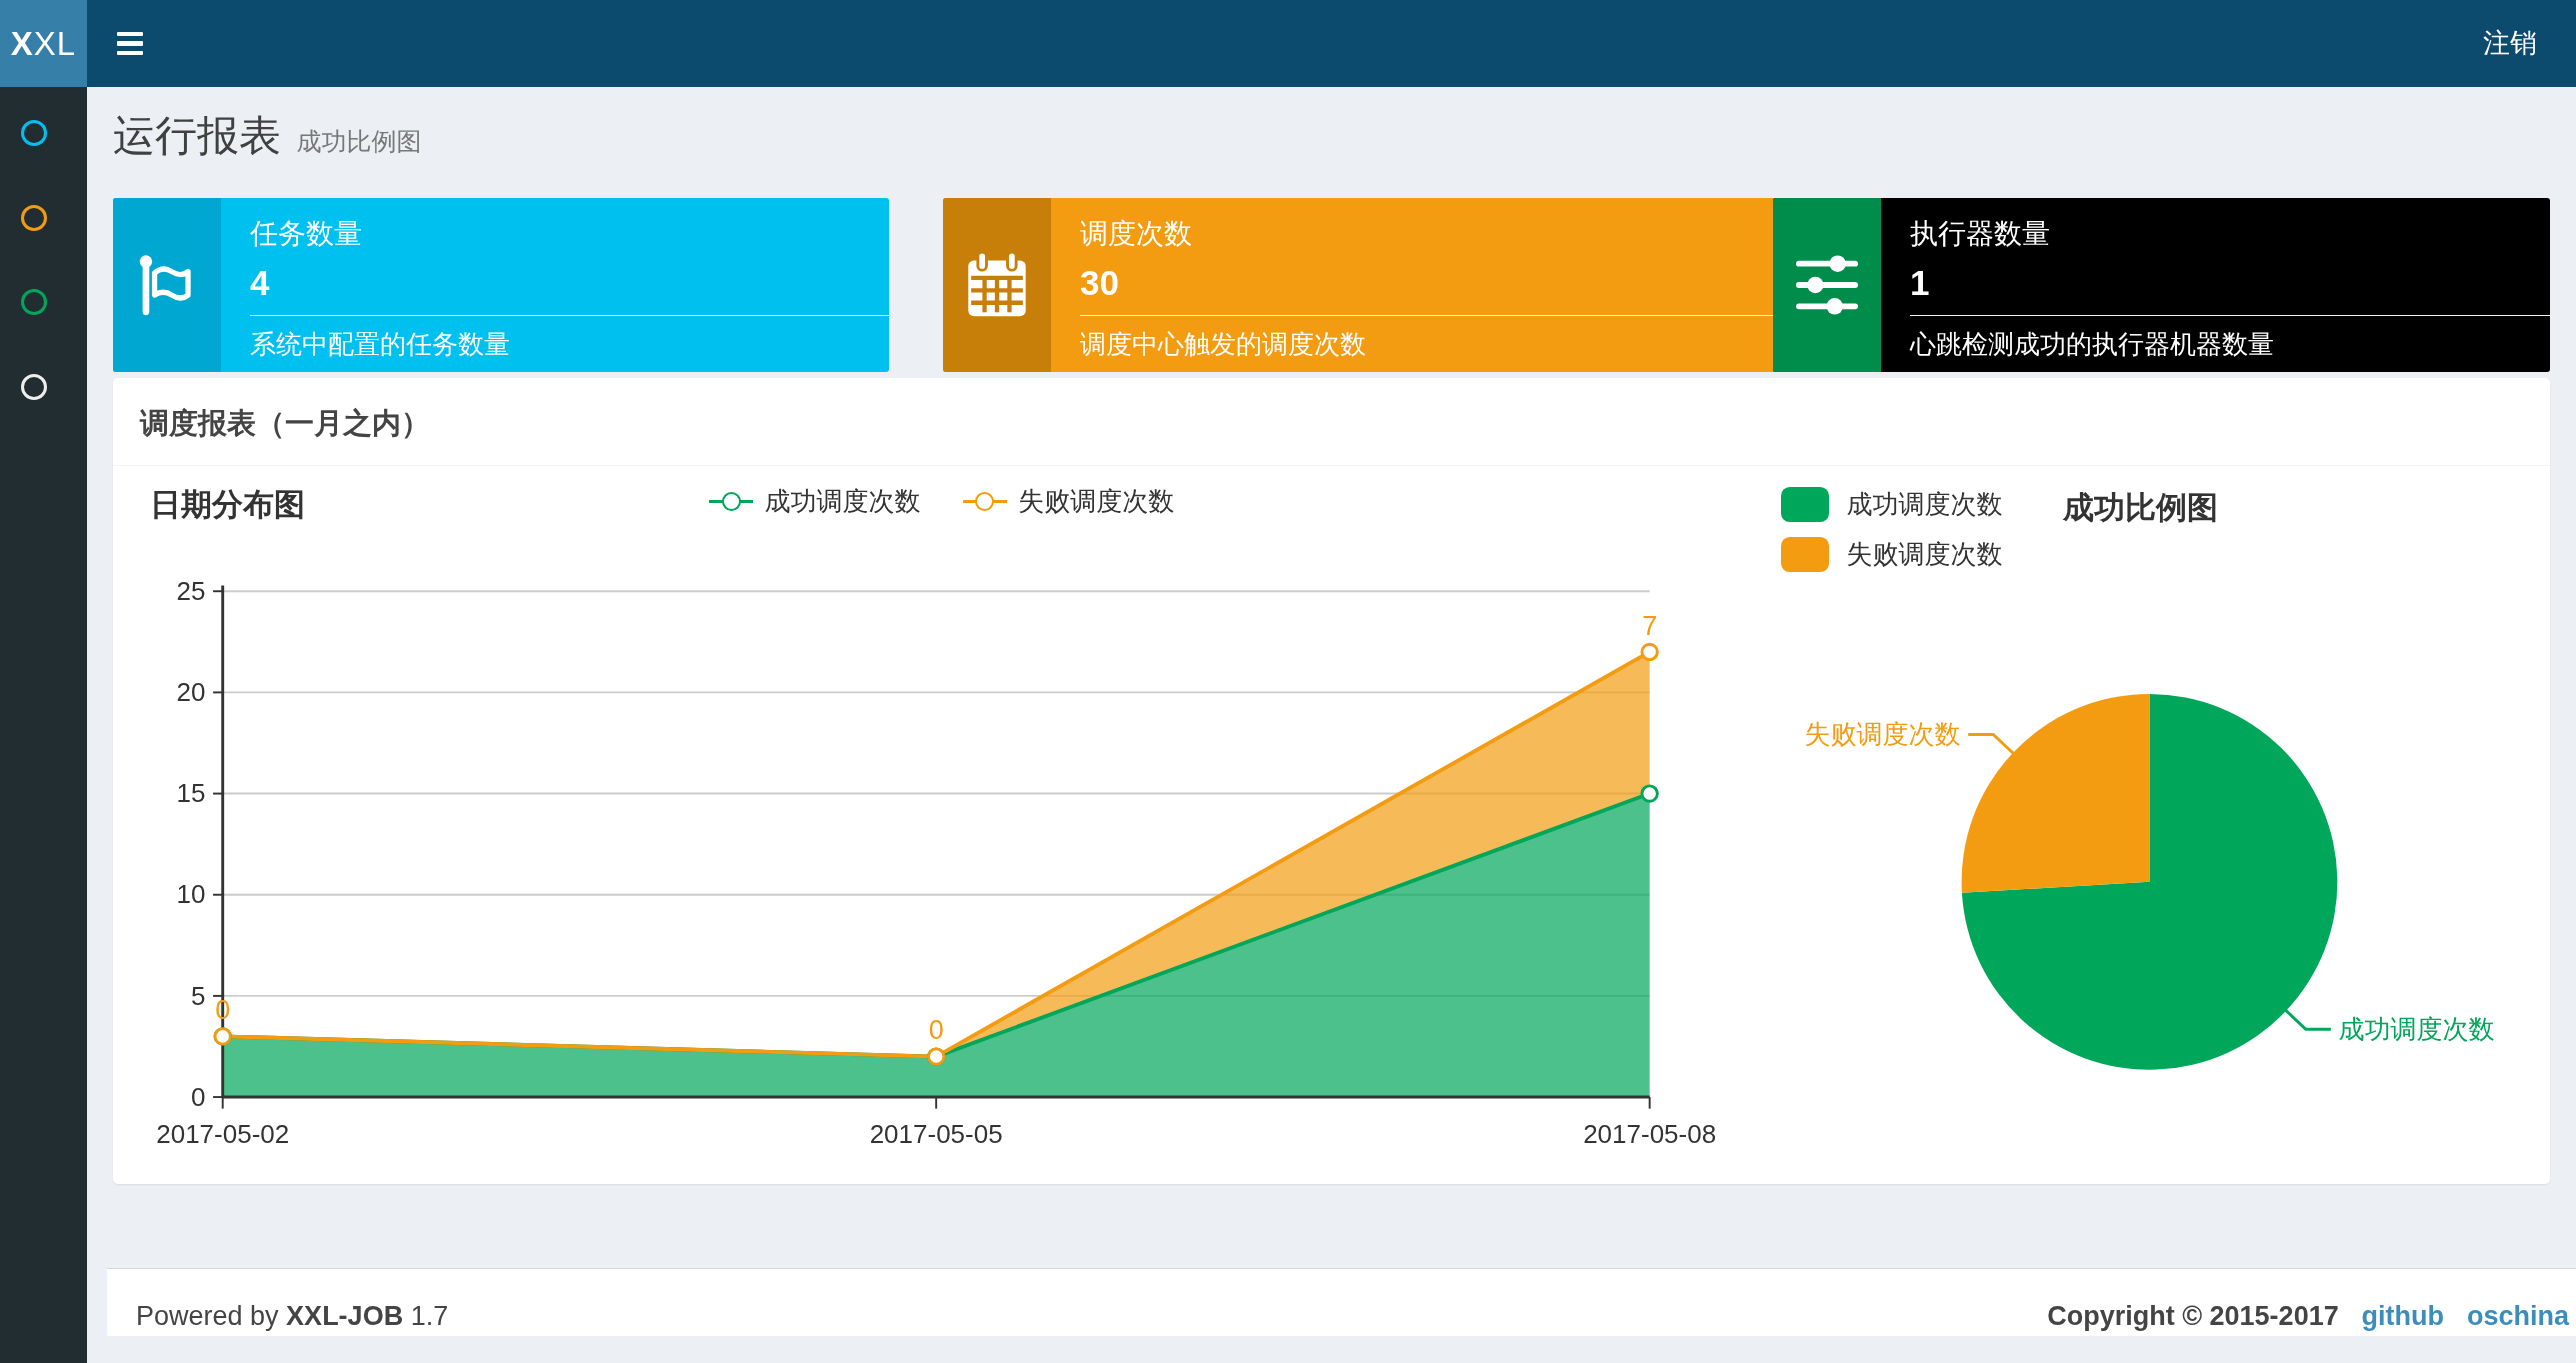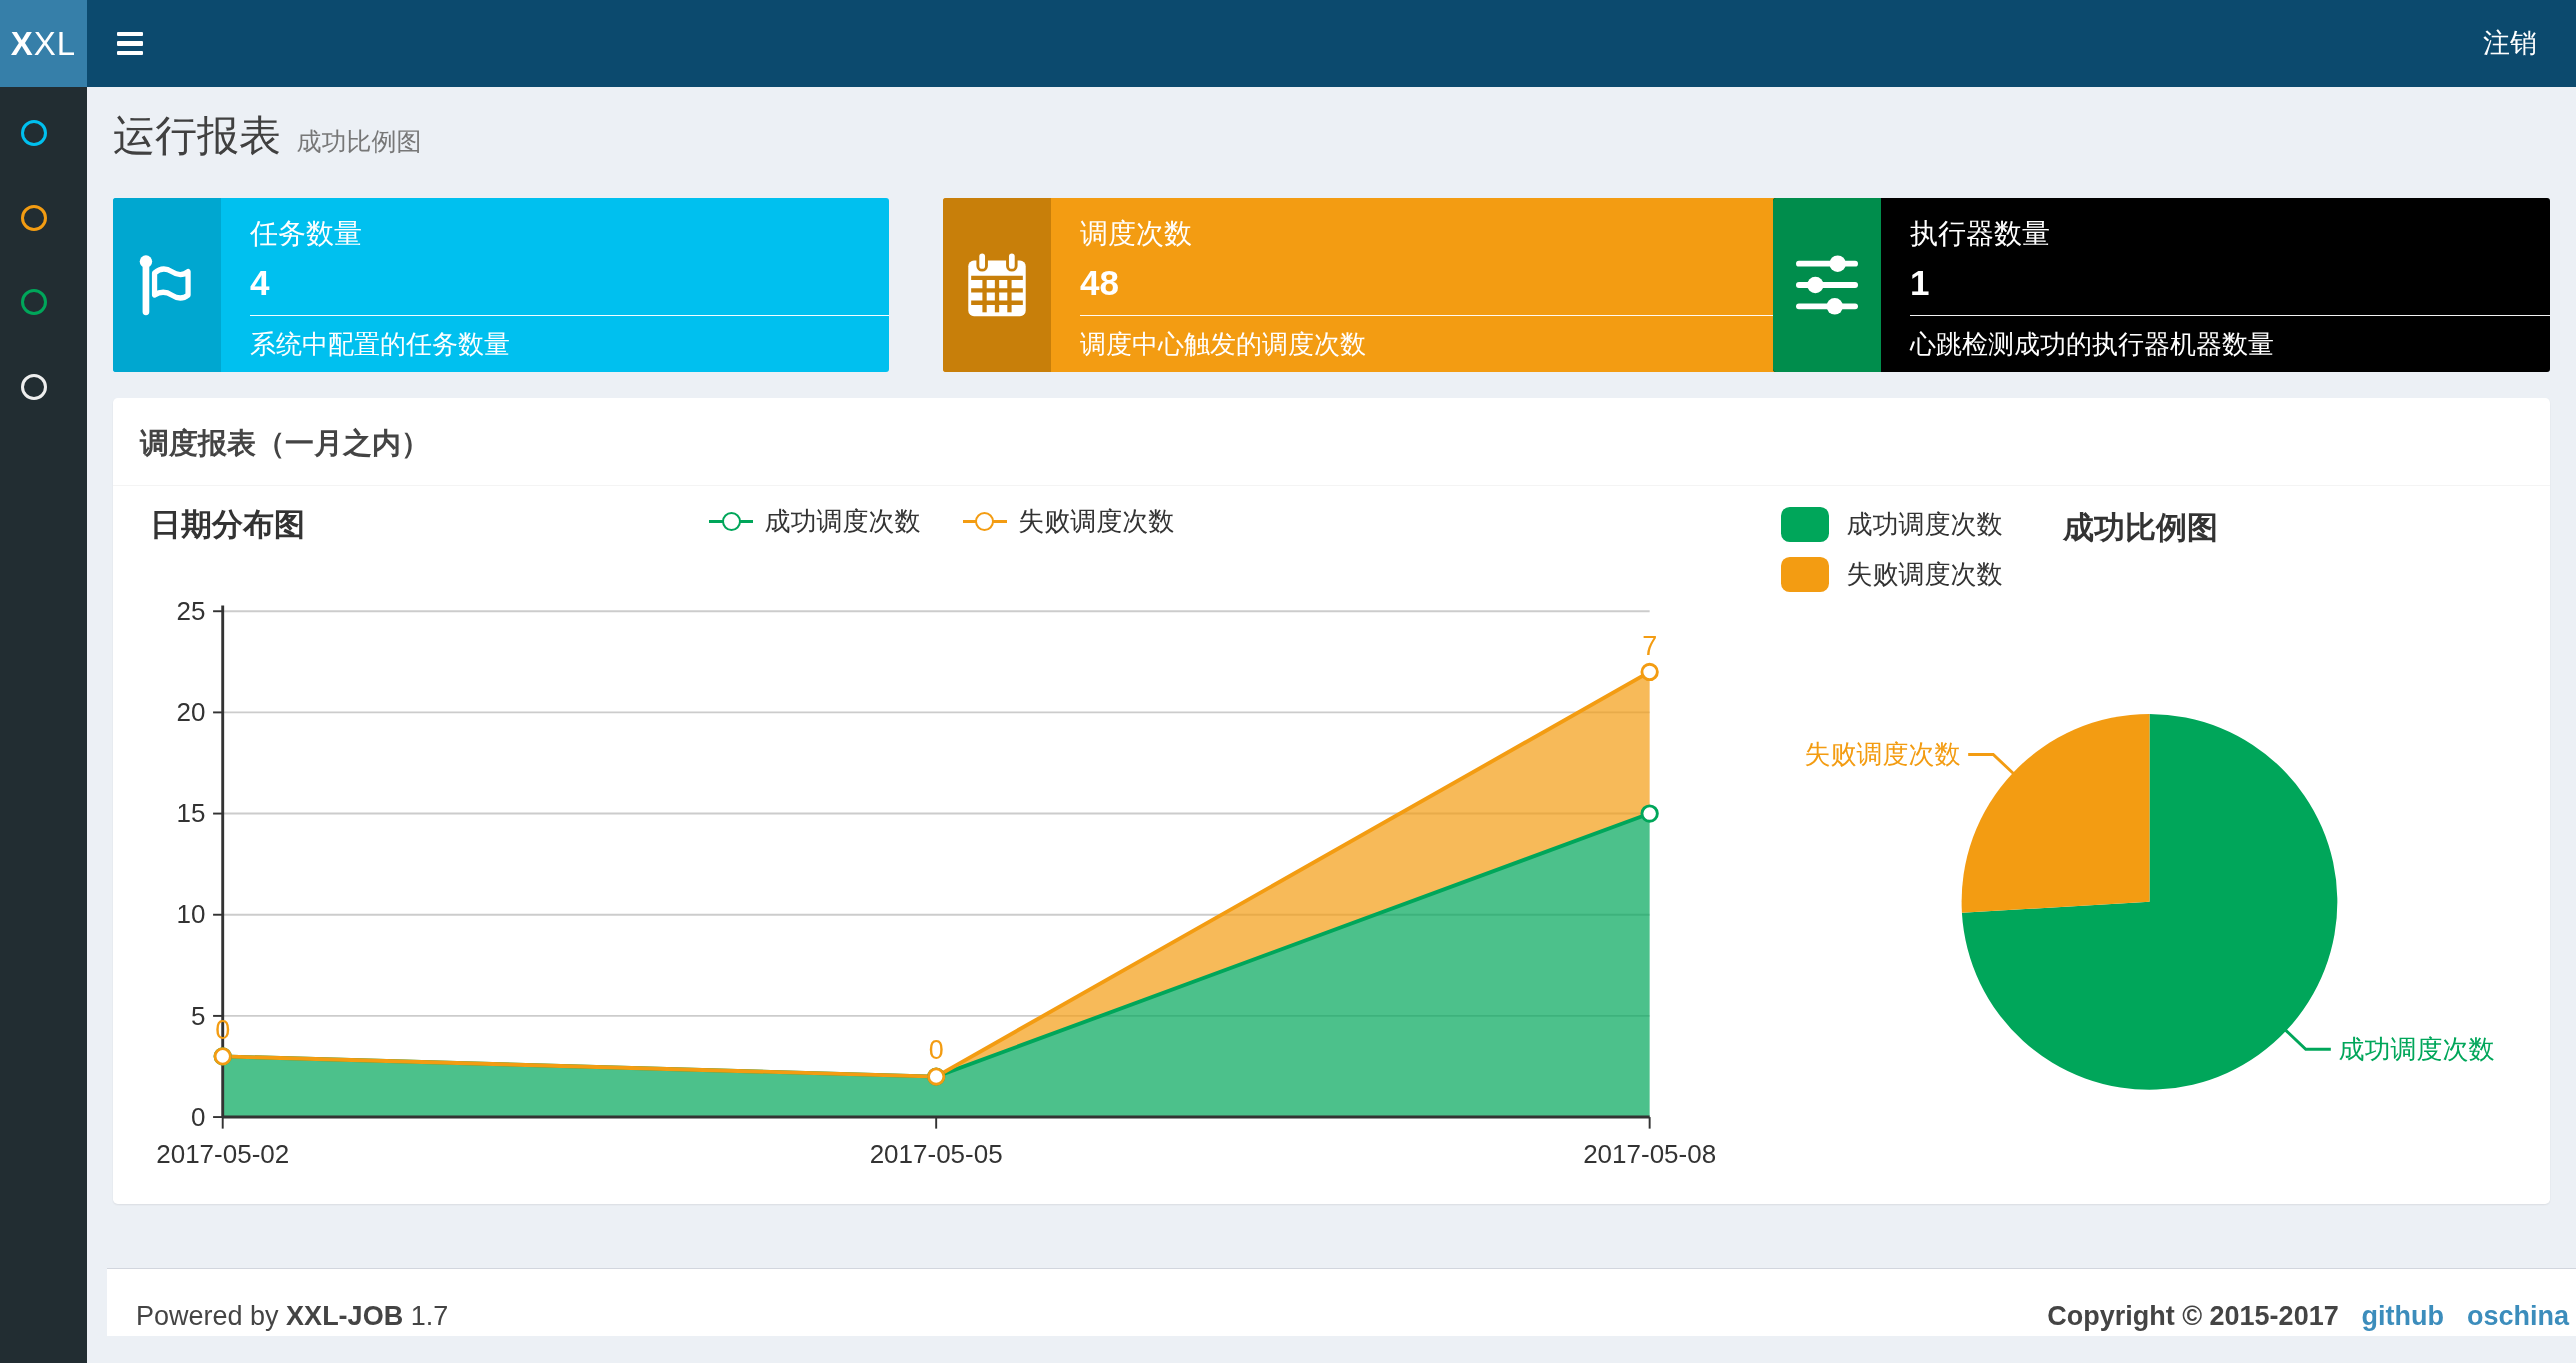--- a/index.html
+++ b/index.html
@@ -36,21 +36,21 @@
   .card-2 { left:943px; width:888px; }
   .card-3 { left:1773px; width:777px; }
   .card-icon { flex:none; width:108px; display:flex; align-items:center; justify-content:center; }
   .card-body { flex:1; padding:17.4px 0 0 29px; }
   .card-label { font-size:28px; padding-right:23px; }
   .card-value { font-size:35px; font-weight:700; margin-top:9.6px; padding-right:23px; }
   .card-divider { border-top:1.9px solid rgba(255,255,255,0.95); margin:12.5px 0 10.6px 0; }
   .card-desc { font-size:26px; padding-right:5px; }
 
   
-  .panel { position:absolute; left:113px; top:398px; width:2437px; height:806px; background:#fff;
+  .panel { position:absolute; left:113px; top:378px; width:2437px; height:806px; background:#fff;
            border-radius:4.8px; box-shadow:0 1px 1.9px rgba(0,0,0,0.08); }
   .panel-header { padding:26px 27px 21px 27px; font-size:29px; font-weight:600; color:#444;
                   border-bottom:1.9px solid #f4f4f4; }
 
   .chart-title { position:absolute; font-size:31px; font-weight:700; color:#333; white-space:nowrap; }
   .line-chart-title { left:37px; top:106px; }
   .pie-chart-title { left:1950px; top:109px; }
 
   .line-legend { position:absolute; left:596px; top:106px; display:flex; gap:42px; }
   .line-legend .item { display:flex; align-items:center; gap:11.6px; cursor:pointer; }
@@ -140,21 +140,21 @@
           <line x1="19" y1="27" x2="19" y2="63"></line>
           <line x1="32" y1="27" x2="32" y2="63"></line>
           <line x1="45" y1="27" x2="45" y2="63"></line>
         </g>
         <rect x="12" y="0" width="9" height="19" rx="4.5" fill="#fff" stroke="currentColor" stroke-width="3"></rect>
         <rect x="43" y="0" width="9" height="19" rx="4.5" fill="#fff" stroke="currentColor" stroke-width="3"></rect>
       </svg>
     </div>
     <div class="card-body">
       <div class="card-label">调度次数</div>
-      <div class="card-value">48</div>
+      <div class="card-value">30</div>
       <div class="card-divider"></div>
       <div class="card-desc">调度中心触发的调度次数</div>
     </div>
   </div>
 
   <div class="card card-3" style="background-color: #000000;">
     <div class="card-icon" style="background-color: rgb(0, 141, 76); color: rgb(0, 141, 76);">
       <svg width="62" height="64" viewBox="0 0 64 64">
         <g stroke="#fff" stroke-width="6" stroke-linecap="round">
           <line x1="3" y1="10" x2="61" y2="10"></line>

